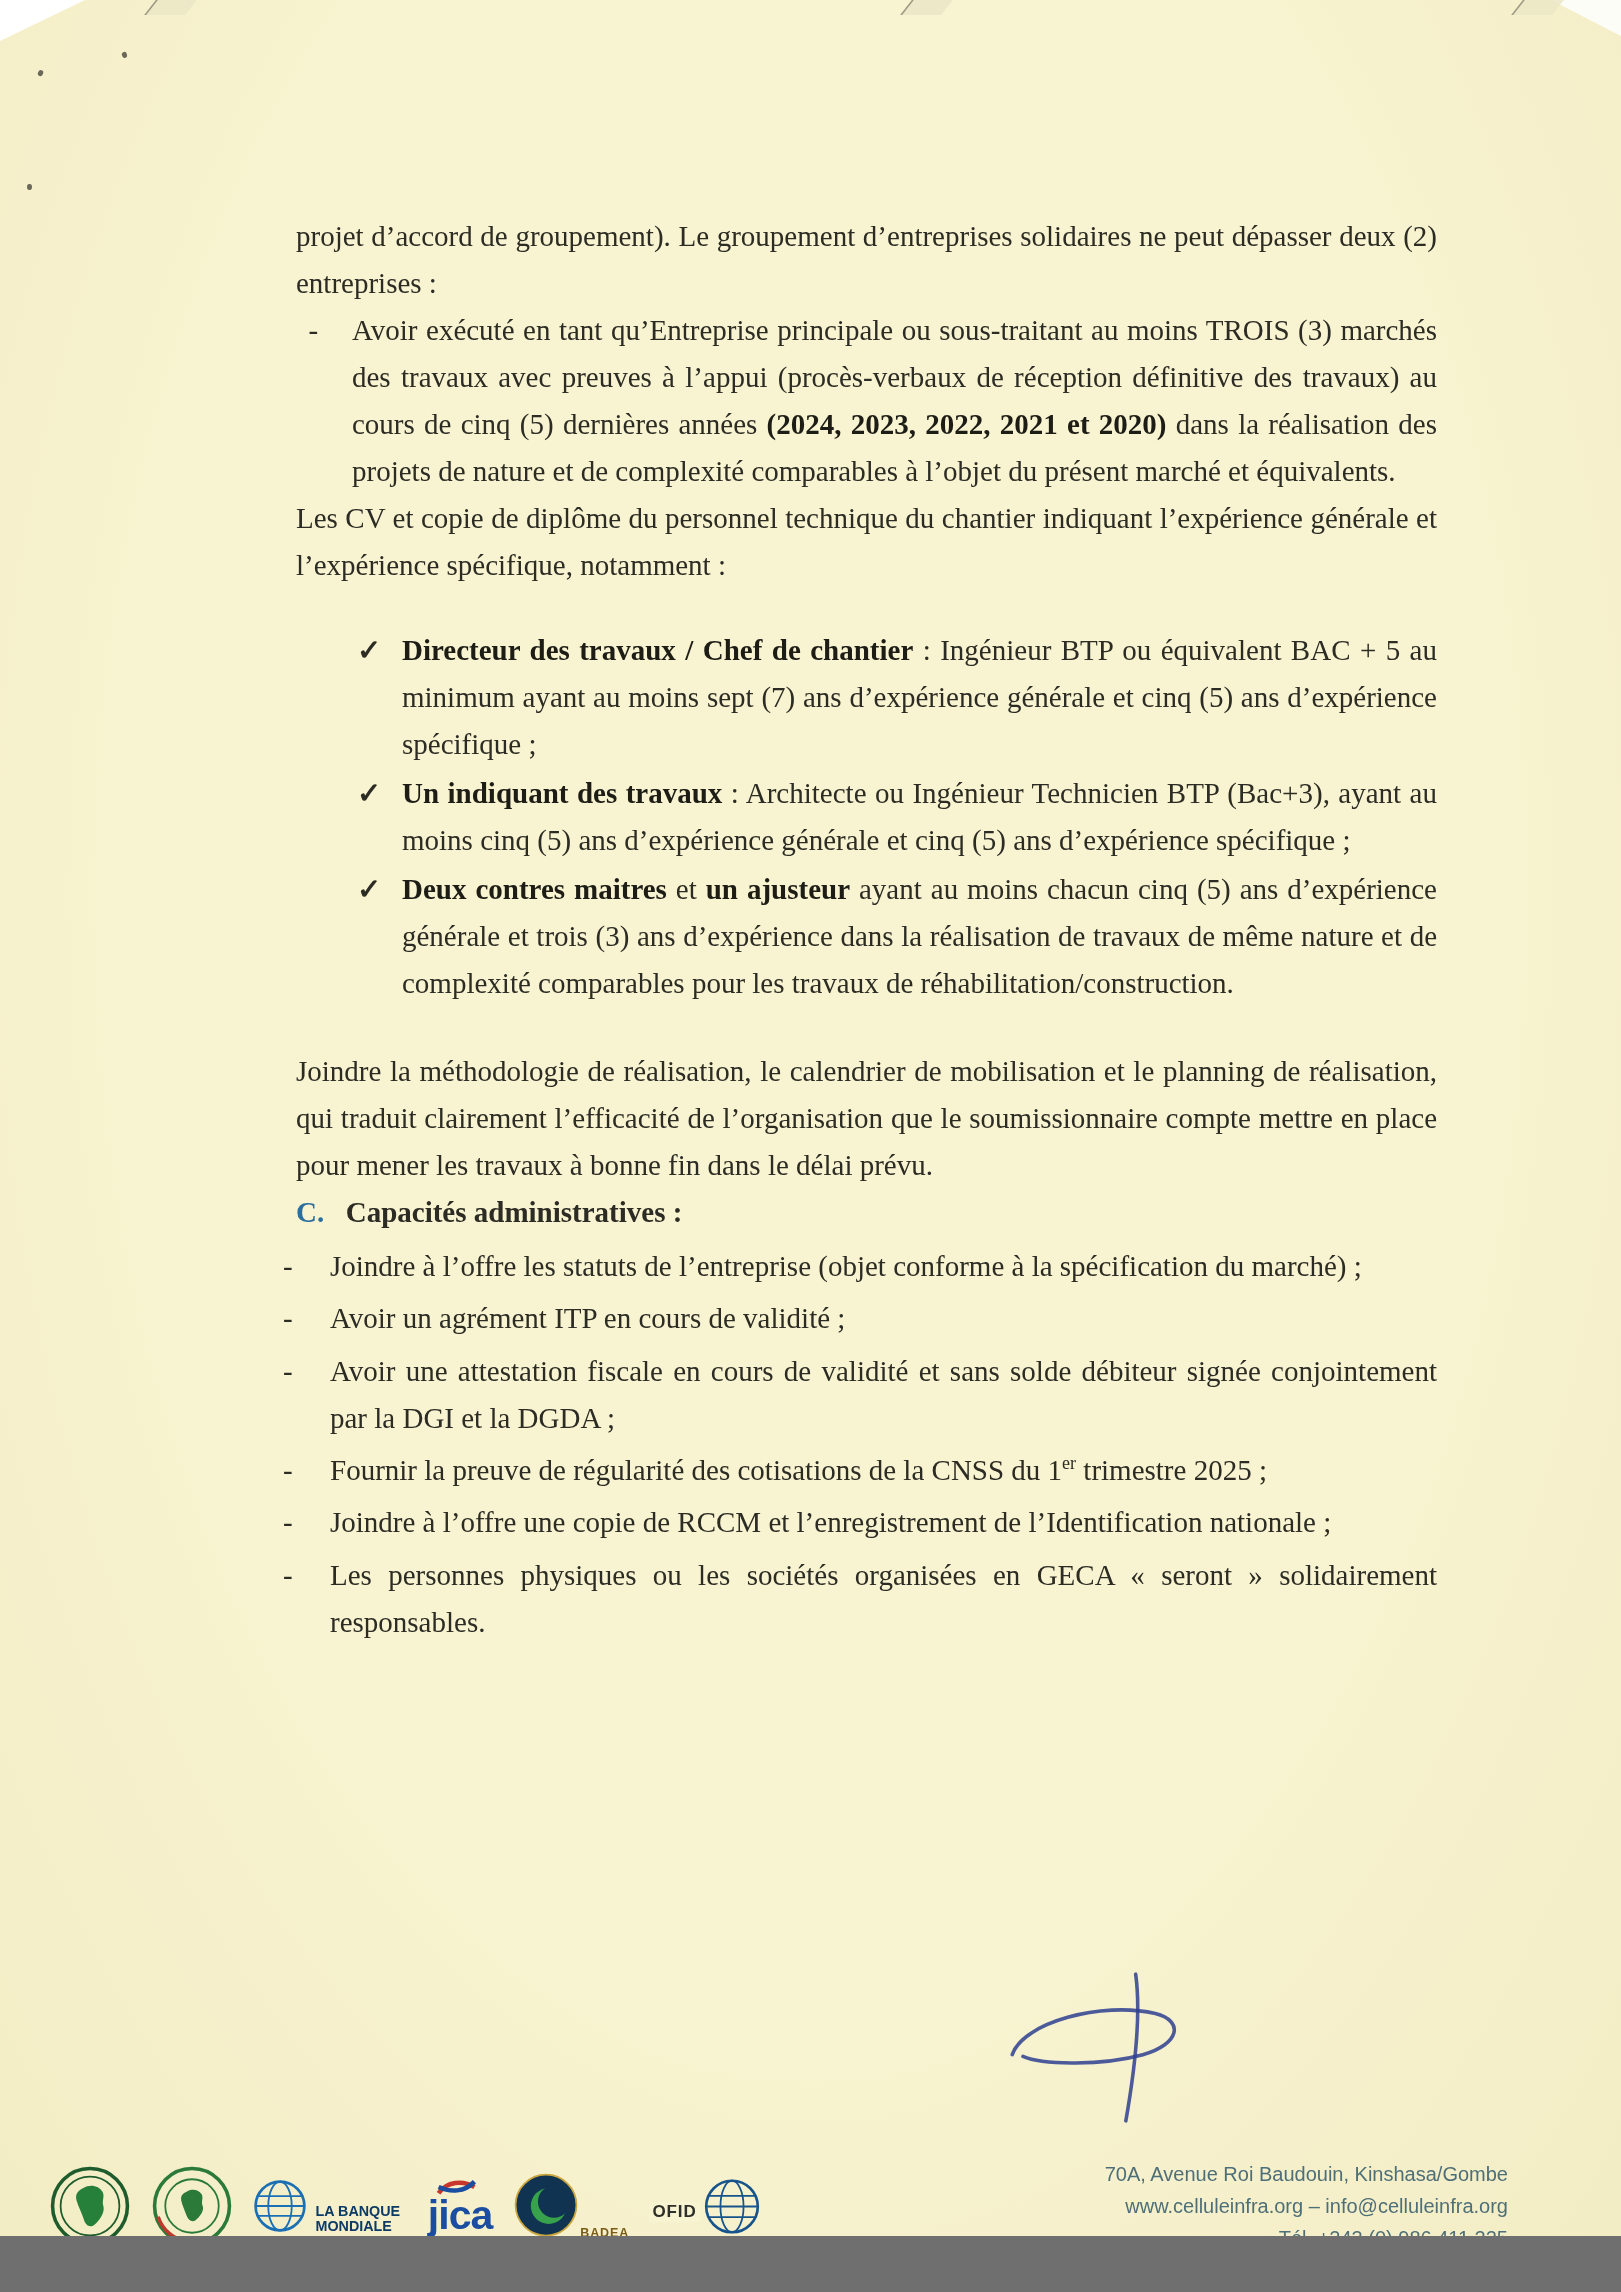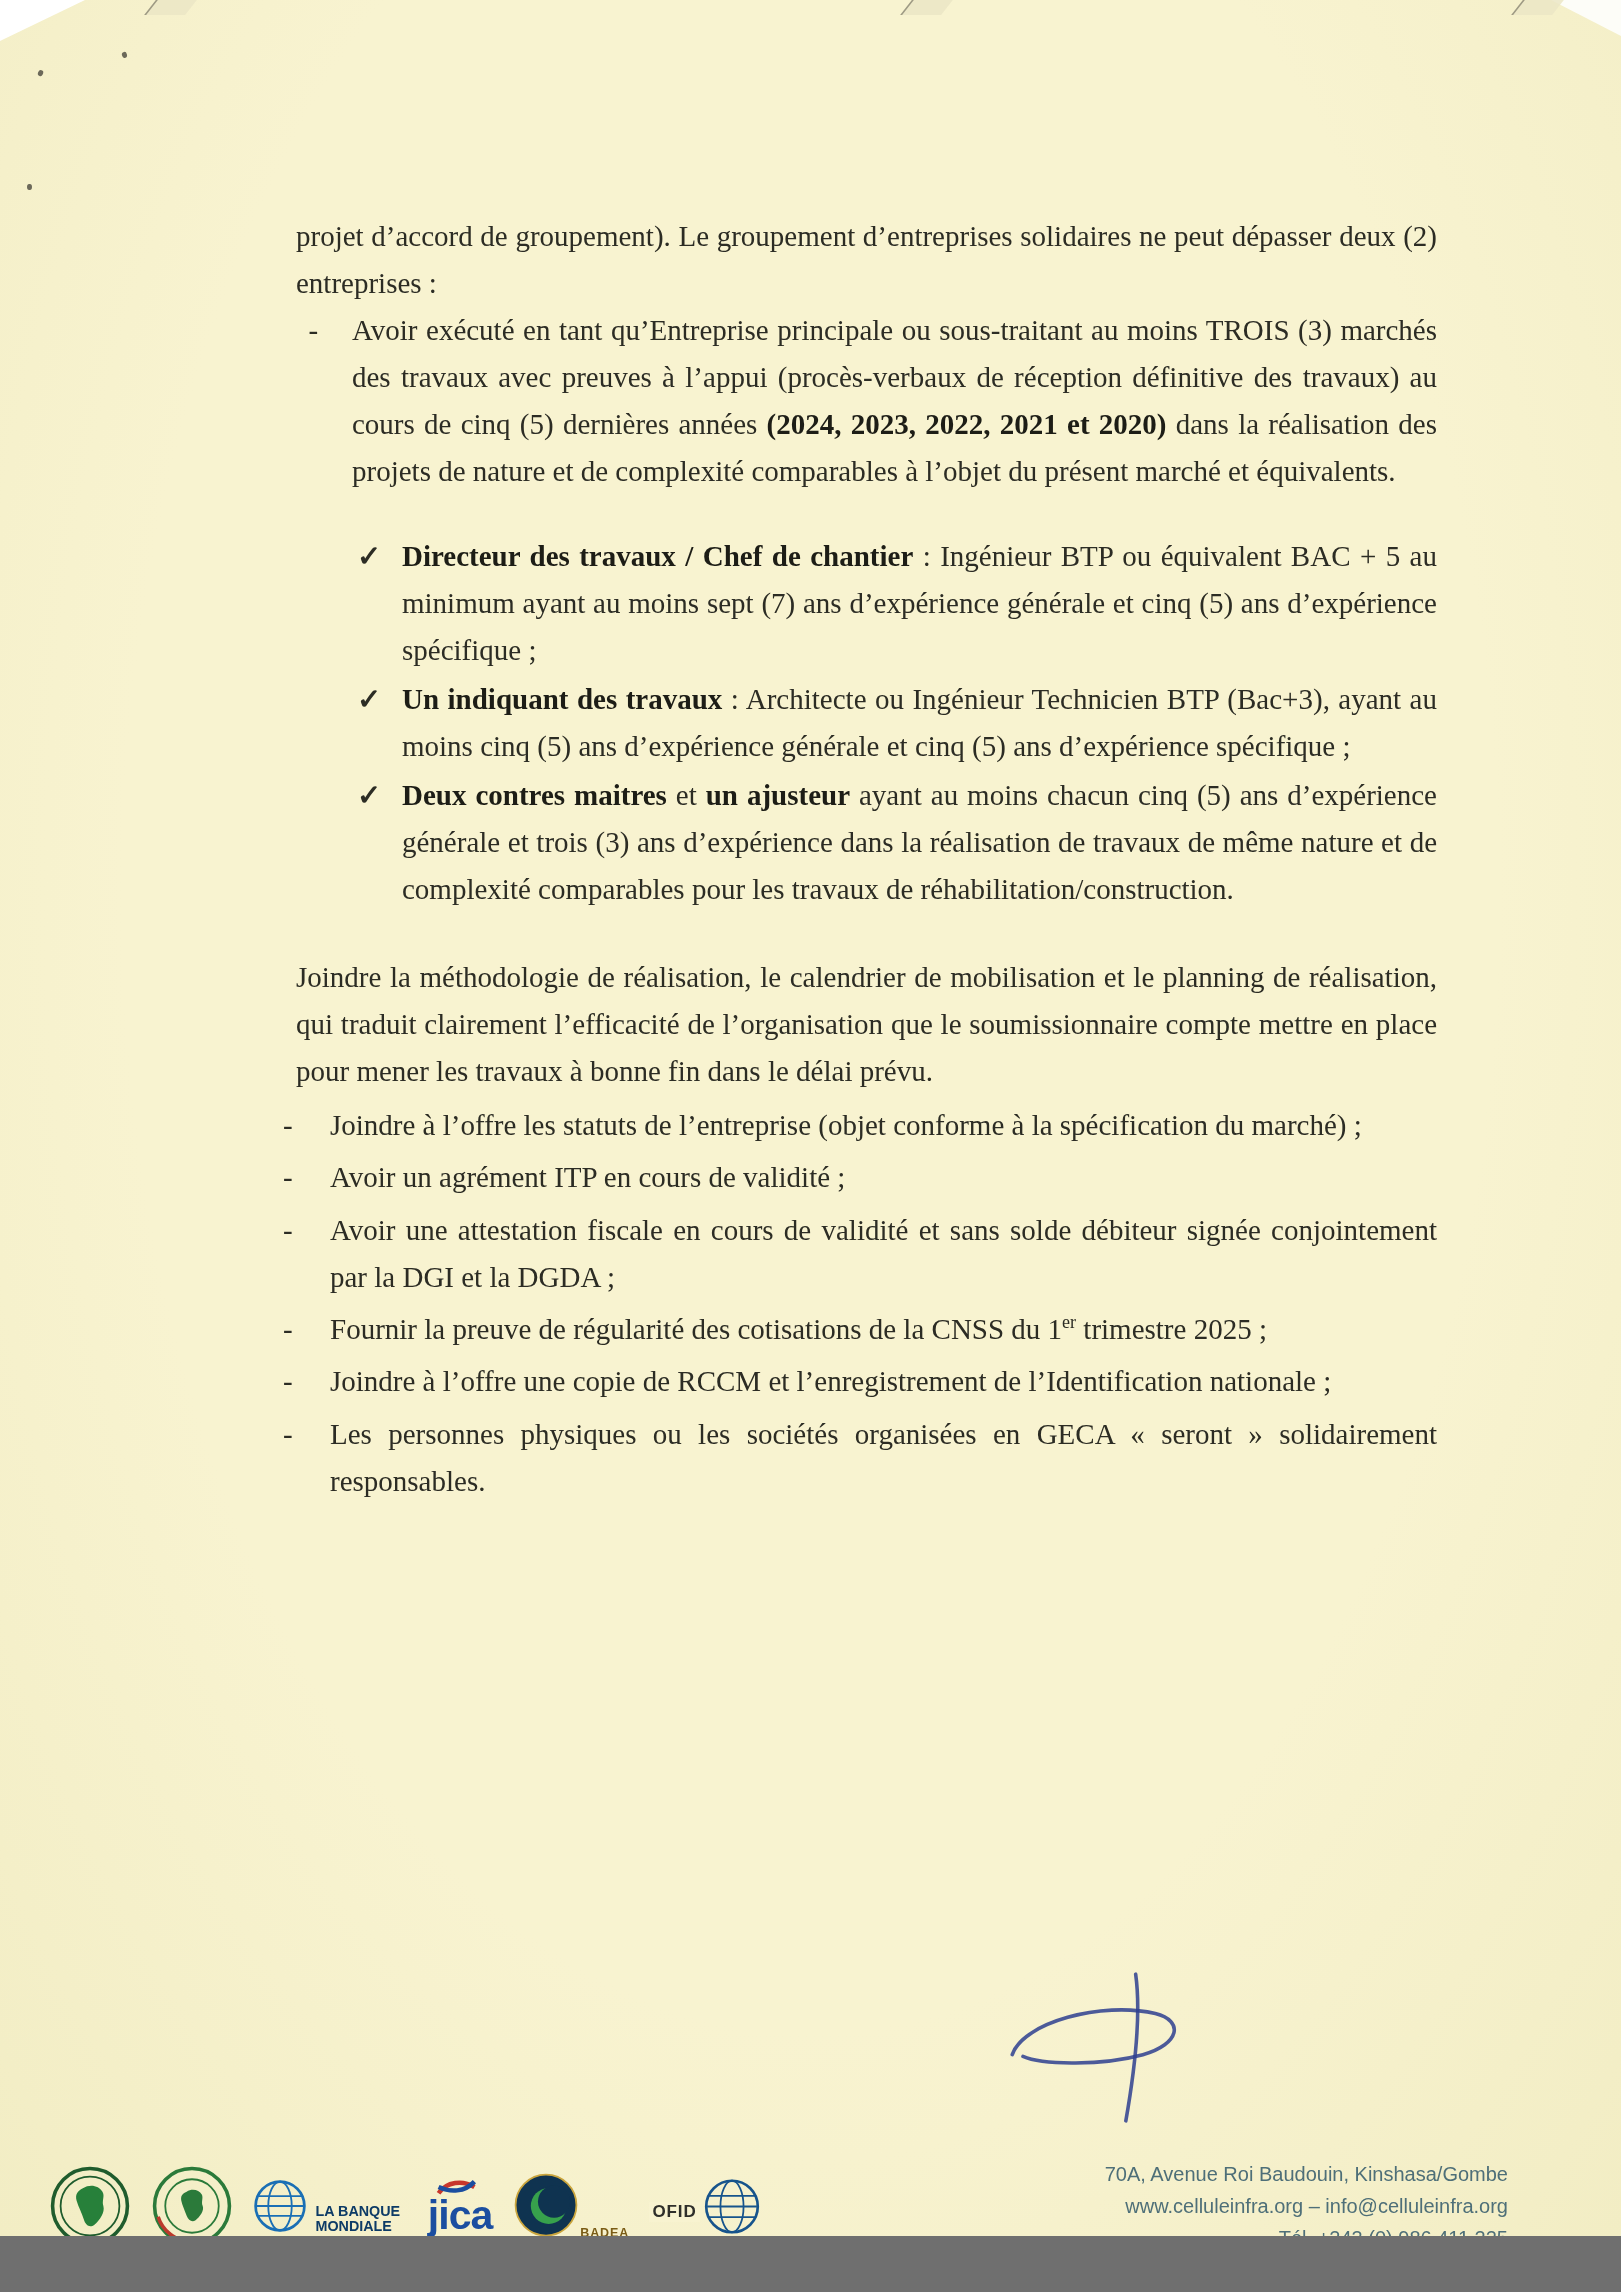--- a/index.html
+++ b/index.html
@@ -103,20 +103,21 @@
 
   <div class="content">
 
     <p class="intro">projet d’accord de groupement). Le groupement d’entreprises solidaires ne peut dépasser deux (2) entreprises :</p>
 
     <div class="top-dash-item">
       <span class="dash">-</span>
       <p><span>Avoir exécuté en tant qu’Entreprise principale ou sous-traitant au moins TROIS (3) marchés des travaux avec preuves à l’appui (procès-verbaux de réception définitive des travaux) au cours de cinq (5) dernières années </span><strong>(2024, 2023, 2022, 2021 et 2020)</strong><span> dans la réalisation des projets de nature et de complexité comparables à l’objet du présent marché et équivalents.</span></p>
     </div>
 
+    <p class="cv-note">Les CV et copie de diplôme du personnel technique du chantier indiquant l’expérience générale et l’expérience spécifique, notamment :</p>
 
     <div class="check-list">
 
       <div class="check-item">
         <span class="check">✓</span>
         <p><strong>Directeur des travaux / Chef de chantier</strong><span> : Ingénieur BTP ou équivalent BAC + 5 au minimum ayant au moins sept (7) ans d’expérience générale et cinq (5) ans d’expérience spécifique ;</span></p>
       </div>
 
       <div class="check-item">
         <span class="check">✓</span>
@@ -125,20 +126,23 @@
 
       <div class="check-item">
         <span class="check">✓</span>
         <p><strong>Deux contres maitres</strong><span> et </span><strong>un ajusteur</strong><span> ayant au moins chacun cinq (5) ans d’expérience générale et trois (3) ans d’expérience dans la réalisation de travaux de même nature et de complexité comparables pour les travaux de réhabilitation/construction.</span></p>
       </div>
 
     </div>
 
     <p class="methodology">Joindre la méthodologie de réalisation, le calendrier de mobilisation et le planning de réalisation, qui traduit clairement l’efficacité de l’organisation que le soumissionnaire compte mettre en place pour mener les travaux à bonne fin dans le délai prévu.</p>
 
+    <p class="section-c">
+      <span class="letter">C.</span><span>Capacités administratives :</span>
+    </p>
 
     <div class="c-list">
 
       <div class="c-item">
         <span class="dash">-</span>
         <p><span>Joindre à l’offre les statuts de l’entreprise (objet conforme à la spécification du marché) ;</span></p>
       </div>
 
       <div class="c-item">
         <span class="dash">-</span>

